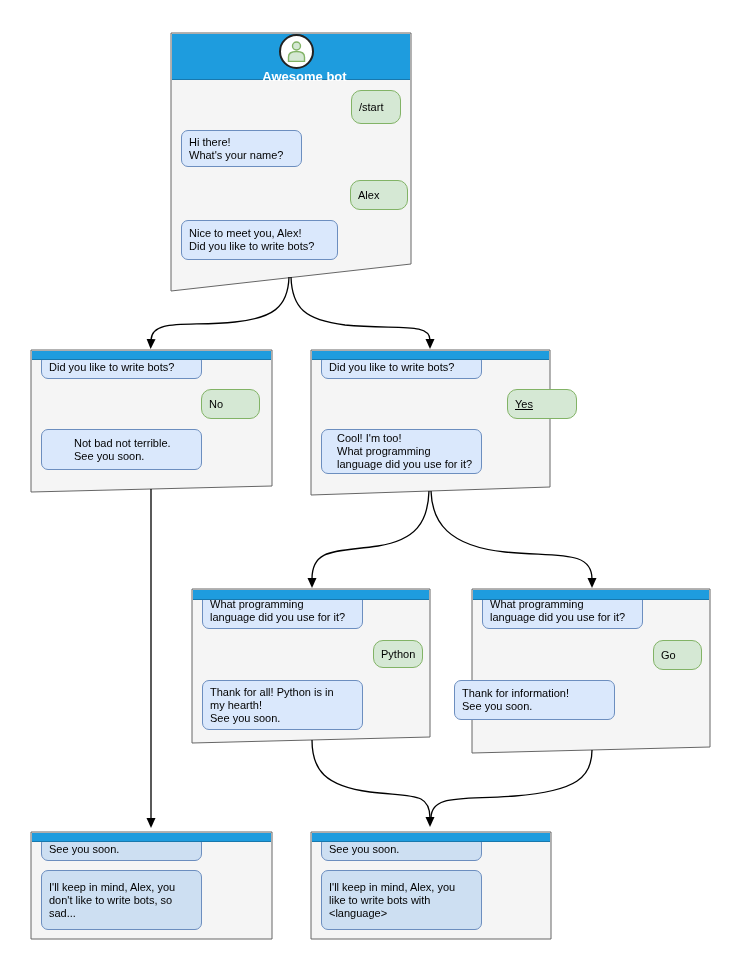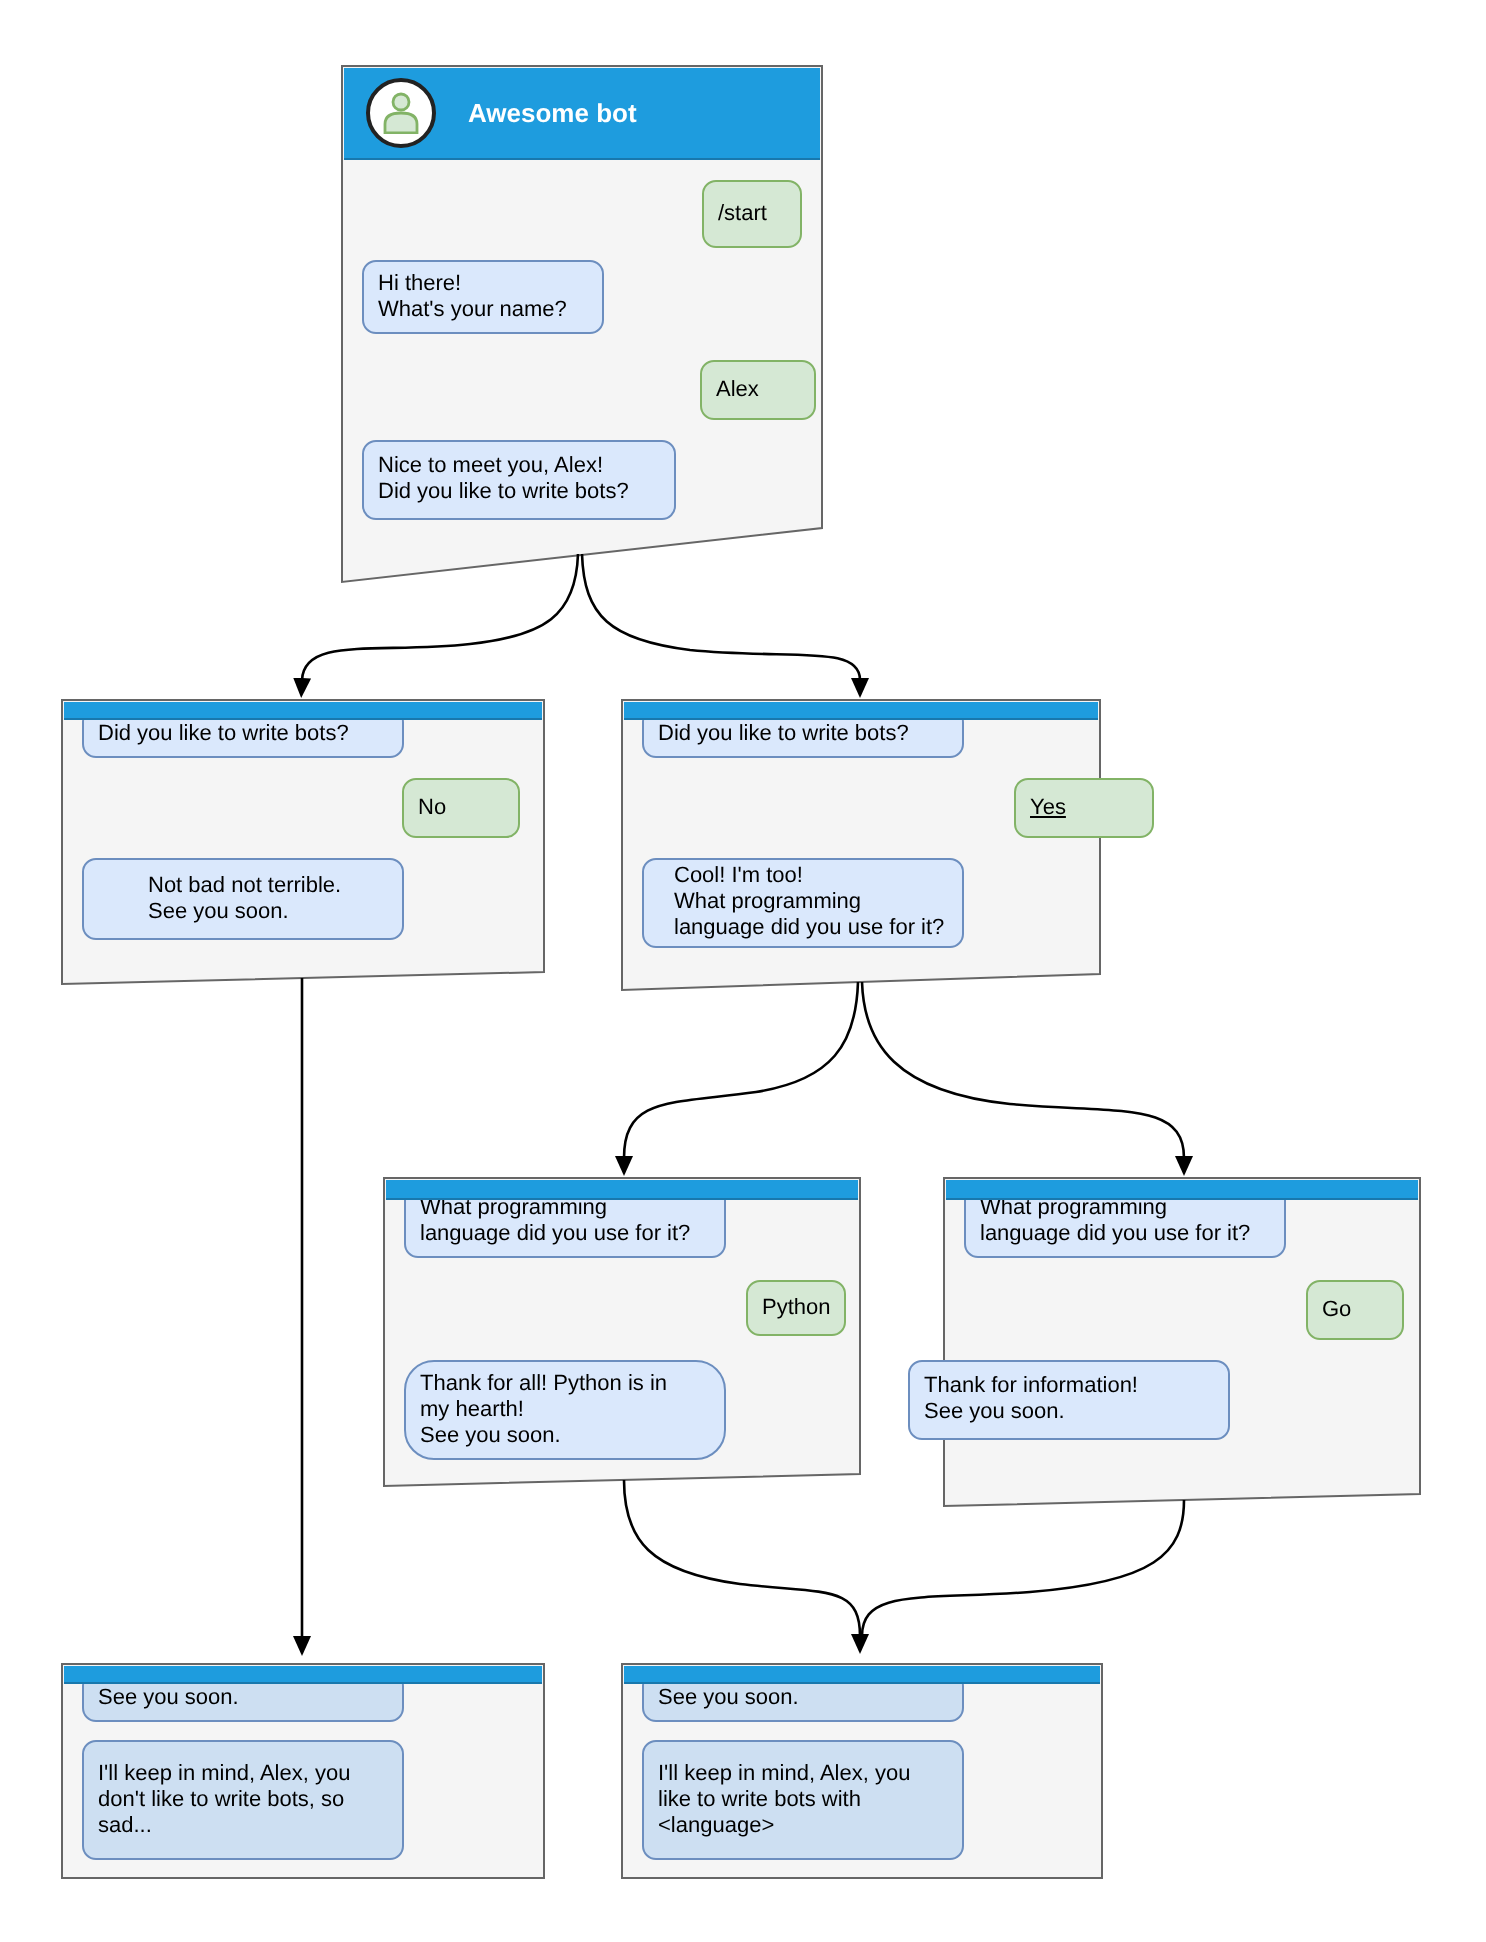--- a/index.html
+++ b/index.html
@@ -3,32 +3,32 @@
 <meta charset="utf-8">
 <style>
   html,body{margin:0;padding:0;background:#ffffff;}
   #canvas{position:relative;width:743px;height:971px;background:#ffffff;overflow:hidden;
           font-family:"Liberation Sans","DejaVu Sans",sans-serif;}
   #shape-layer{position:absolute;left:0;top:0;z-index:1;}
   .win{fill:var(--window-fill,#f5f5f5);stroke:var(--window-border,#666);stroke-width:1;}
   .edge{fill:none;stroke:var(--connector,#000);stroke-width:1.3;}
   .titlebar{position:absolute;z-index:3;box-sizing:border-box;
             background:var(--header-blue,#1e9cde);
-            border-bottom:1px solid var(--titlebar-border,#1878ad);}
+            border-bottom:1px solid var(--titlebar-border,#1878ad);flex-direction:column;}
   .main-bar{display:flex;align-items:center;padding-left:11px;}
   .avatar{width:35px;height:35px;border-radius:50%;background:var(--avatar-bg,#fff);
           border:2px solid #222;display:flex;align-items:center;justify-content:center;
           box-sizing:border-box;flex:0 0 auto;}
   .win-title{margin-left:16px;font-size:13px;font-weight:bold;color:var(--title-text,#fff);}
   .bubble{position:absolute;z-index:2;box-sizing:border-box;
           background:var(--bot-bubble-fill,#dae8fc);
           border:1px solid var(--bot-bubble-border,#6c8ebf);
           border-radius:7px;font-size:11px;line-height:13px;color:var(--bubble-text,#000);
           display:flex;align-items:center;padding:2px 7px;white-space:pre-line;}
-  .user{background:var(--user-bubble-fill,#d5e8d4);border-color:var(--user-bubble-border,#82b366);}
+  .user{background:var(--user-bubble-fill,#d5e8d4);border-color:var(--user-bubble-border,#82b366);border-radius:10px;}
   .final{background:var(--end-bubble-fill,#cddff2);}
   .tuck{align-items:flex-end;padding-bottom:4px;}
 </style>
 </head>
 <body>
 
 <div id="canvas">
 
   <svg id="shape-layer" width="743" height="971" viewBox="0 0 743 971">
     <defs>
@@ -81,21 +81,21 @@
   <div class="bubble tuck" style="left:321px;top:354px;width:161px;height:25px;">Did you like to write bots?</div>
   <div class="bubble user" style="left:507px;top:389px;width:70px;height:30px;text-decoration:underline;">Yes</div>
   <div class="bubble" style="left:321px;top:429px;width:161px;height:45px;padding-left:15px;">Cool! I'm too!
 What programming
 language did you use for it?</div>
 
   <div class="titlebar" style="left:193px;top:590px;width:236px;height:10px;"></div>
   <div class="bubble tuck" style="left:202px;top:593px;width:161px;height:36px;">What programming
 language did you use for it?</div>
   <div class="bubble user" style="left:373px;top:640px;width:50px;height:28px;">Python</div>
-  <div class="bubble" style="left:202px;top:680px;width:161px;height:50px;border-radius:15px;">Thank for all! Python is in
+  <div class="bubble" style="left:202px;top:680px;width:161px;height:50px;">Thank for all! Python is in
 my hearth!
 See you soon.</div>
 
   <div class="titlebar" style="left:473px;top:590px;width:236px;height:10px;"></div>
   <div class="bubble tuck" style="left:482px;top:593px;width:161px;height:36px;">What programming
 language did you use for it?</div>
   <div class="bubble user" style="left:653px;top:640px;width:49px;height:30px;">Go</div>
   <div class="bubble" style="left:454px;top:680px;width:161px;height:40px;">Thank for information!
 See you soon.</div>
 

